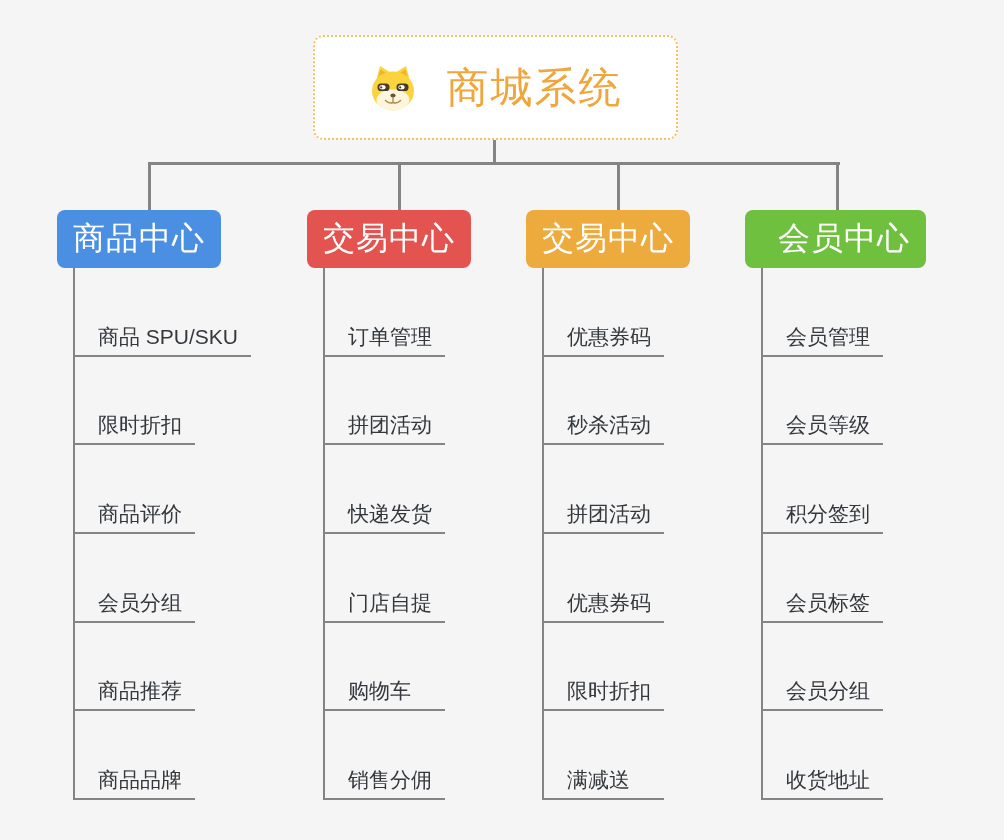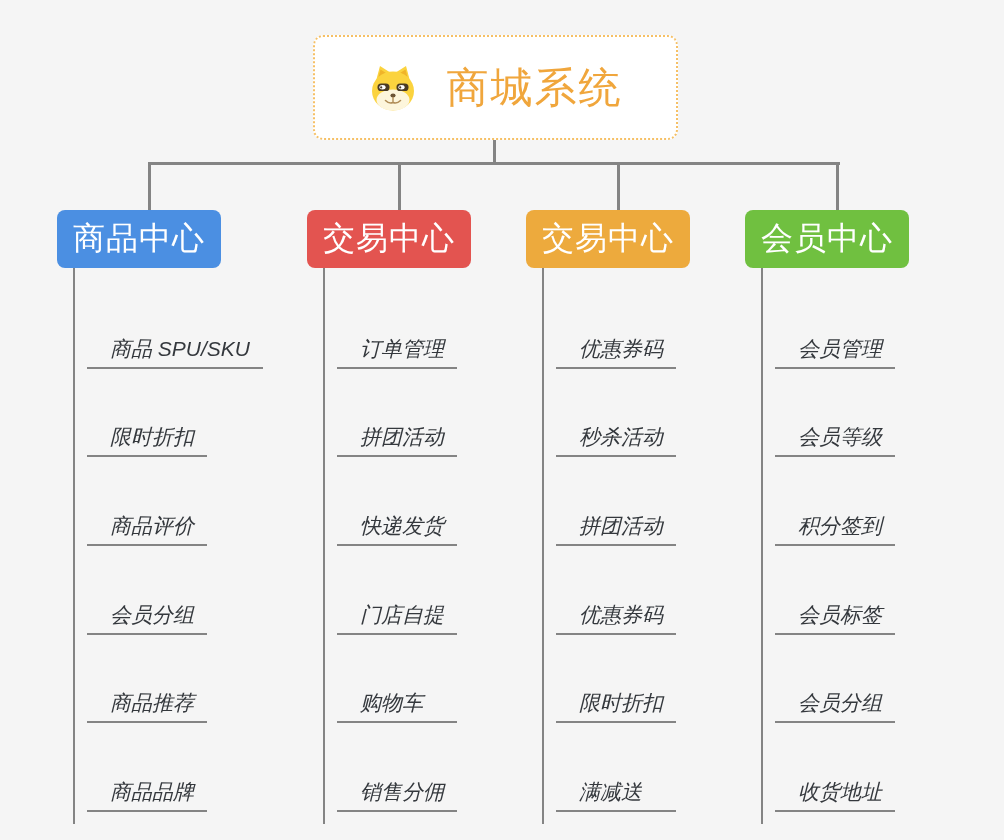--- a/index.html
+++ b/index.html
@@ -79,28 +79,27 @@
     justify-content: center;
     color: #ffffff;
     font-size: 32px;
     letter-spacing: 1px;
     white-space: nowrap;
     cursor: default;
   }
   .branch-1 .branch-header { background: var(--branch1, #4b8fe2); }
   .branch-2 .branch-header { background: var(--branch2, #e35450); text-align: right; }
   .branch-3 .branch-header { background: var(--branch3, #edaa3d); }
-  .branch-4 .branch-header { background: var(--branch4, #70c040); }
+  .branch-4 .branch-header { background: var(--branch4, #70c040); padding-left: 17px; }
 
   .branch-items {
     list-style: none;
     margin: 0 0 14px 16px;
-    padding: 12px;
+    padding: 0;
     border-left: 2px solid var(--line-color, #848484);
-    font-style: italic;
   }
   .branch-items li {
     box-sizing: border-box;
     height: 88.7px;
     display: flex;
     align-items: flex-end;
     width: max-content;
     min-width: 120px;
     padding: 0 13px 4px 23px;
     border-bottom: 2px solid var(--line-color, #848484);

